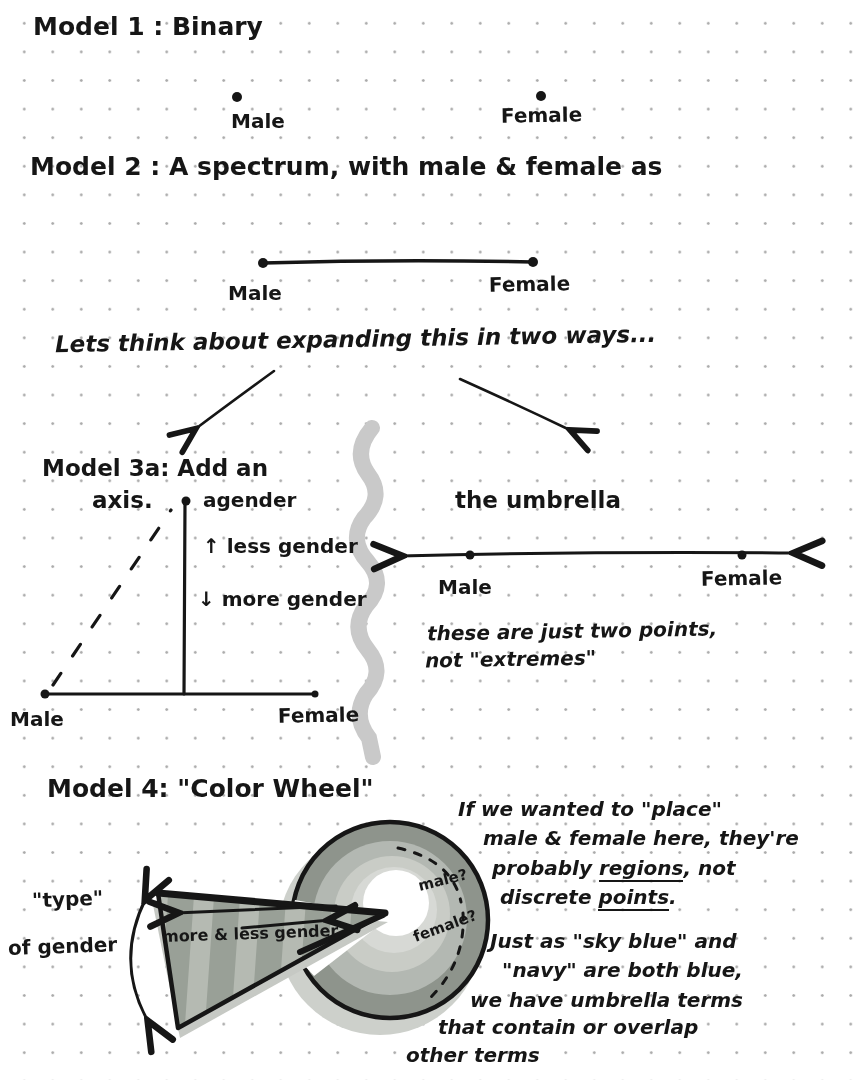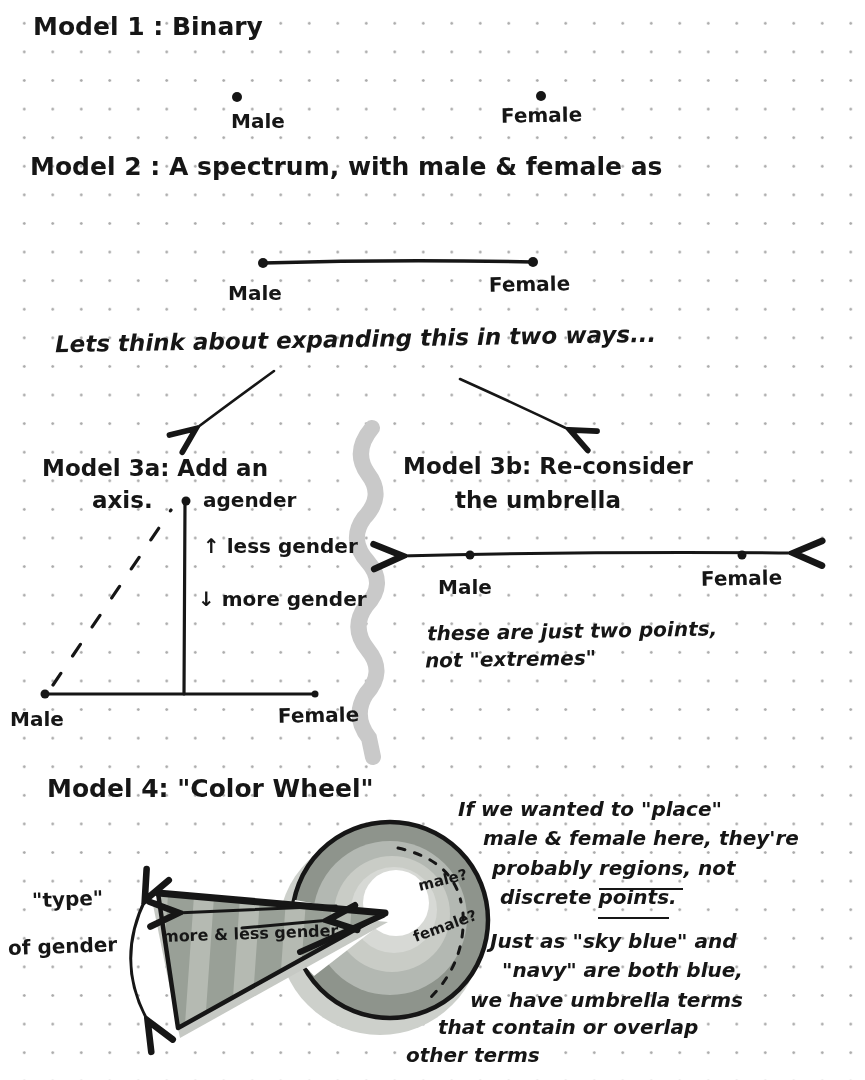--- a/index.html
+++ b/index.html
@@ -16,21 +16,21 @@
     color:#161616;
   }
   .sketch{position:absolute;left:0;top:0;}
   .hw{position:absolute;white-space:nowrap;color:#161616;line-height:1.15;}
   .t-xl{font-size:25px;font-weight:700;}
   .t-lg{font-size:23px;font-weight:700;}
   .t-md{font-size:20px;font-weight:700;}
   .t-sm{font-size:16px;font-weight:700;}
   .t-xs{font-size:15px;font-weight:700;}
   .cursive{font-style:italic;}
-  .u{border-bottom:2.5px solid #161616;padding-bottom:8px;}
+  .u{border-bottom:2.5px solid #161616;padding-bottom:0px;}
   .rot-n1{transform:rotate(-1deg);}
   .rot-n2{transform:rotate(-2deg);}
   .ink-line{stroke:#161616;fill:none;stroke-linecap:round;stroke-linejoin:round;}
 </style>
 </head>
 <body>
 
 <div class="sheet">
 
   <svg class="sketch" width="865" height="1080" viewBox="0 0 865 1080">
@@ -98,21 +98,20 @@
   <div class="hw t-lg cursive rot-n1" style="left:55px;top:326px;">Lets think about expanding this in two ways...</div>
 
   <div class="hw t-lg" style="left:42px;top:455px;">Model 3a: Add an</div>
   <div class="hw t-lg" style="left:92px;top:487px;">axis.</div>
   <div class="hw t-md" style="left:203px;top:489px;">agender</div>
   <div class="hw t-md" style="left:203px;top:535px;">↑ less gender</div>
   <div class="hw t-md" style="left:198px;top:588px;">↓ more gender</div>
   <div class="hw t-md" style="left:10px;top:708px;">Male</div>
   <div class="hw t-md rot-n1" style="left:278px;top:704px;">Female</div>
 
-  <div class="hw t-lg" style="left:403px;top:453px;">Model 3b: Re-consider</div>
   <div class="hw t-lg" style="left:455px;top:487px;">the umbrella</div>
   <div class="hw t-md" style="left:438px;top:576px;">Male</div>
   <div class="hw t-md rot-n1" style="left:701px;top:567px;">Female</div>
   <div class="hw t-md cursive rot-n1" style="left:427px;top:620px;">these are just two points,</div>
   <div class="hw t-md cursive rot-n1" style="left:425px;top:648px;">not "extremes"</div>
 
   <div class="hw t-xl" style="left:47px;top:775px;">Model 4: "Color Wheel"</div>
   <div class="hw t-md rot-n2" style="left:32px;top:888px;">"type"</div>
   <div class="hw t-md rot-n2" style="left:8px;top:935px;">of gender</div>
   <div class="hw t-sm" style="left:162px;top:925px;transform:rotate(-2deg);">more &amp; less gender</div>

